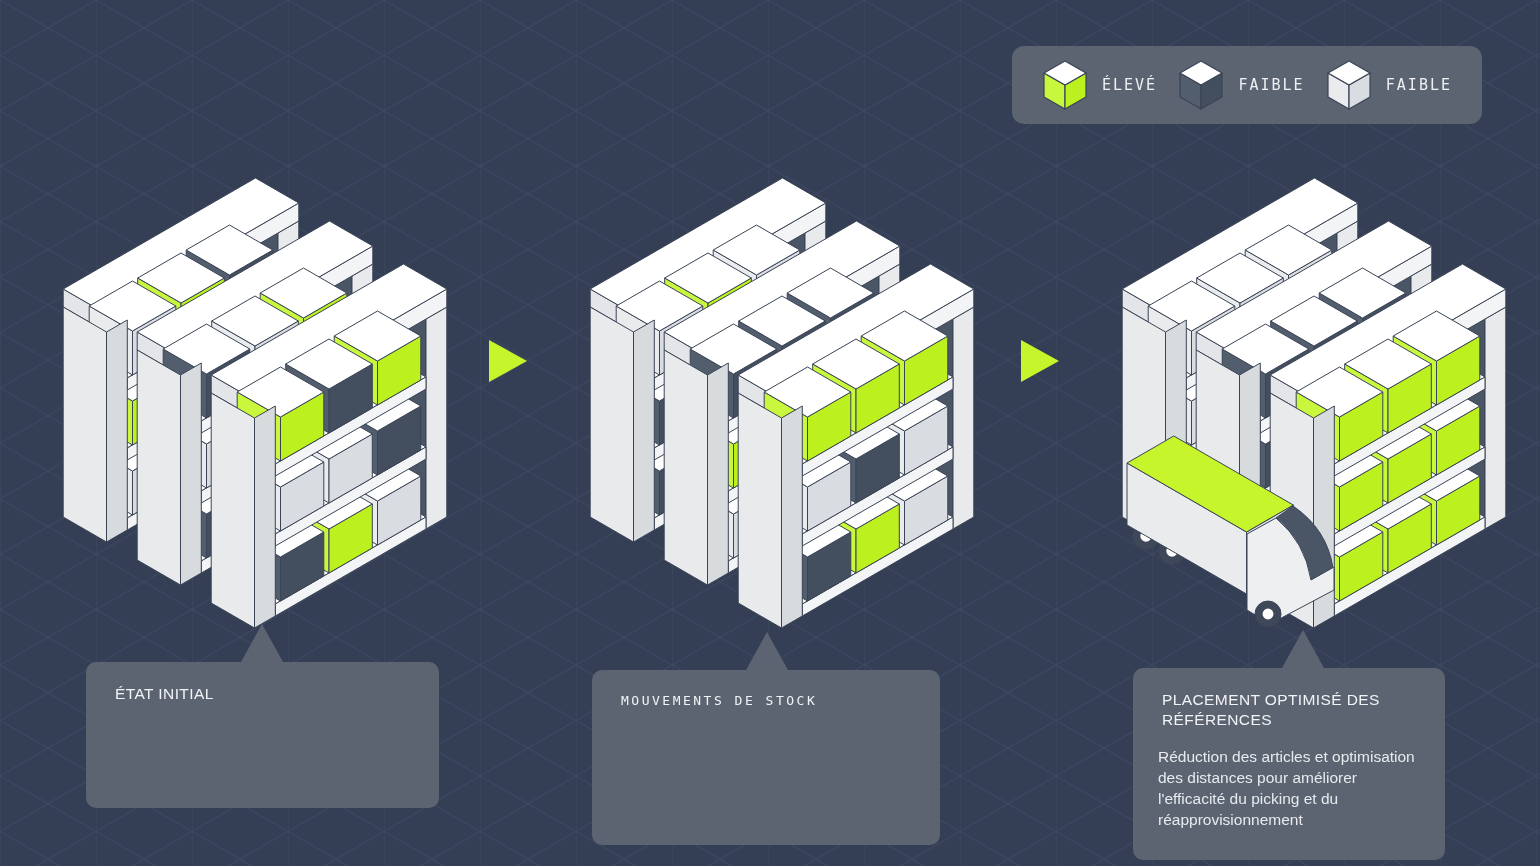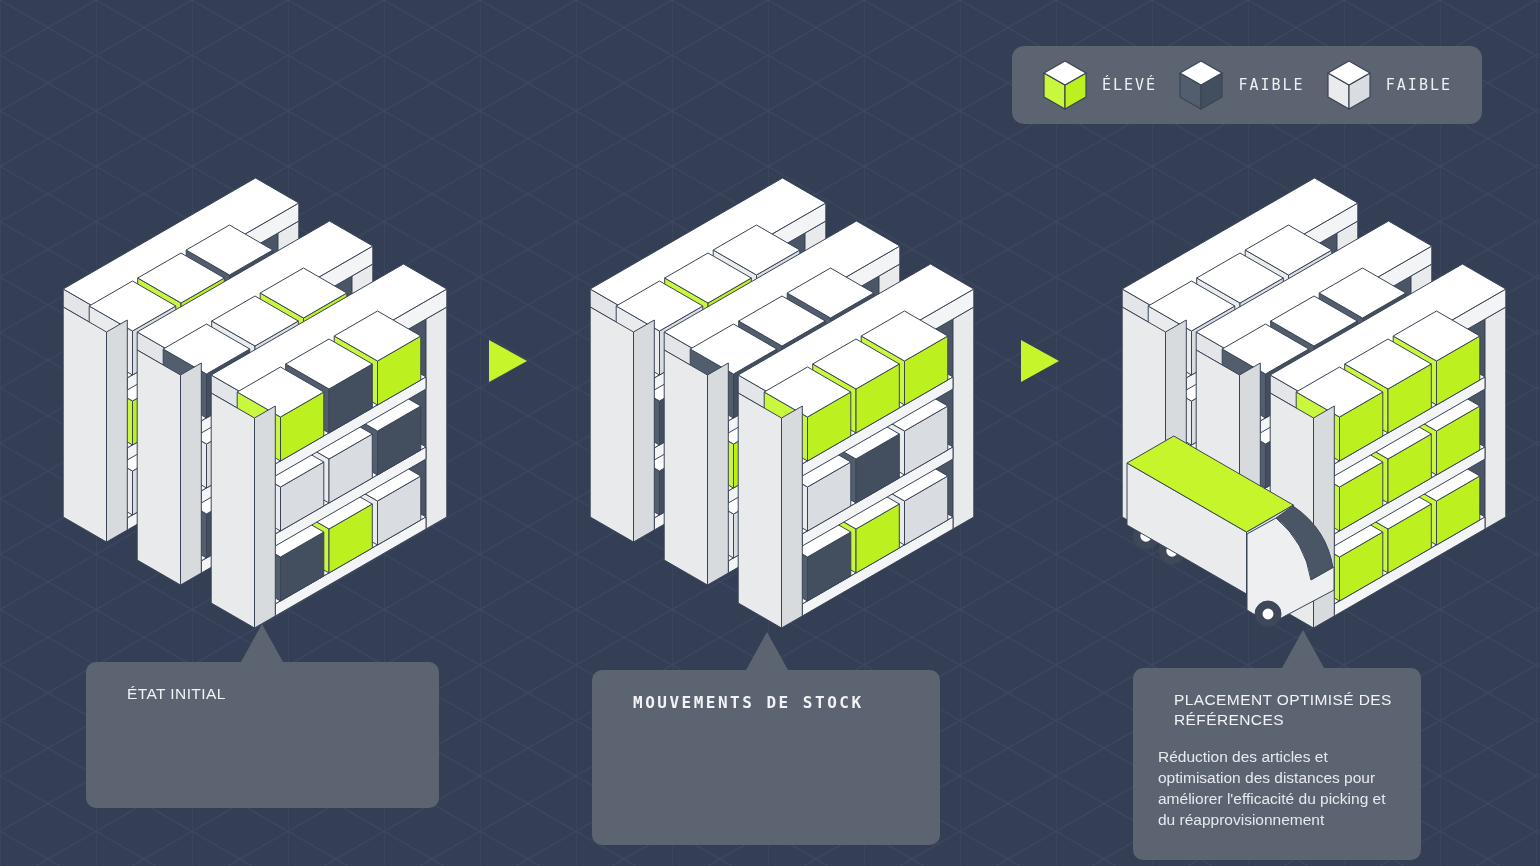--- a/index.html
+++ b/index.html
@@ -33,29 +33,29 @@
   }
   .callout::before{
     content:"";position:absolute;top:-38px;width:0;height:0;
     border:solid transparent;border-width:0 21px 38px 21px;
     border-bottom-color:var(--panel);
   }
   #callout-1{left:86px;top:662px;width:353px;min-height:146px;}
   #callout-1::before{left:155px;}
   #callout-2{left:592px;top:670px;width:348px;min-height:175px;}
   #callout-2::before{left:154px;}
-  #callout-3{left:1133px;top:668px;width:288px;min-height:192px;}
+  #callout-3{left:1133px;top:668px;width:312px;min-height:192px;}
   #callout-3::before{left:149px;}
   .callout h3{
-    margin:0 0 15px 16px;font-size:15.5px;font-weight:400;letter-spacing:.4px;
+    margin:0 0 15px 4px;font-size:15.5px;font-weight:400;letter-spacing:.4px;
     color:#f1f3f6;line-height:1.32;
   }
   .callout h3.mono{
     font-family:"DejaVu Sans Mono","Liberation Mono",monospace;
-    font-size:16px;letter-spacing:2.5px;font-weight:700;
+    font-size:13px;letter-spacing:2.5px;font-weight:400;
   }
   .callout p{margin:0;font-size:15.5px;line-height:21px;color:var(--body);}
 </style>
 </head>
 <body>
 
 <div class="stage">
 
   <svg id="scene" width="1540" height="866" viewBox="0 0 1540 866">
     <defs>

